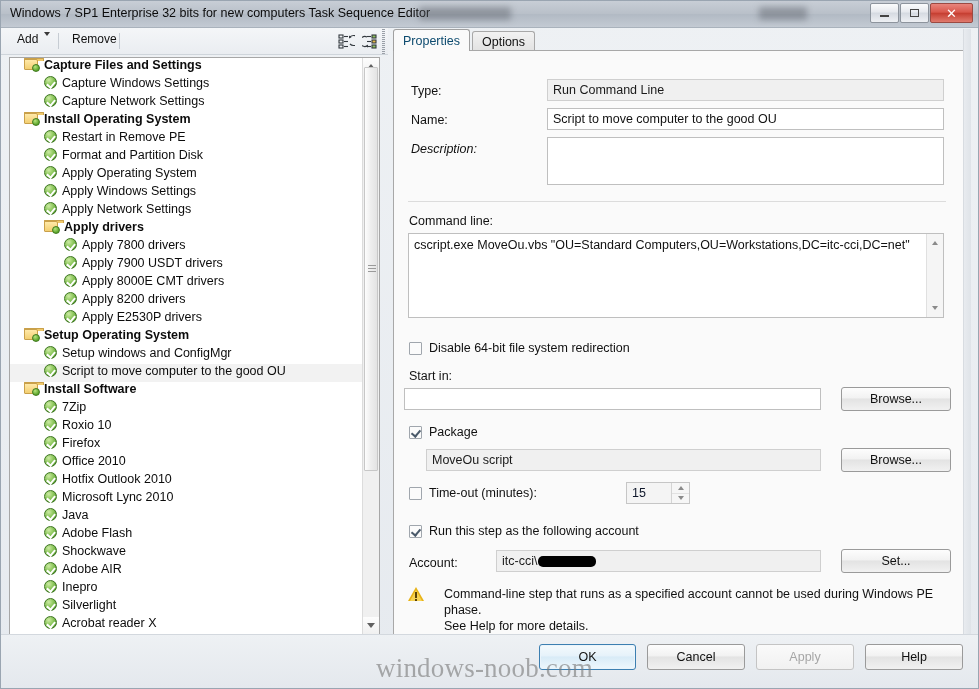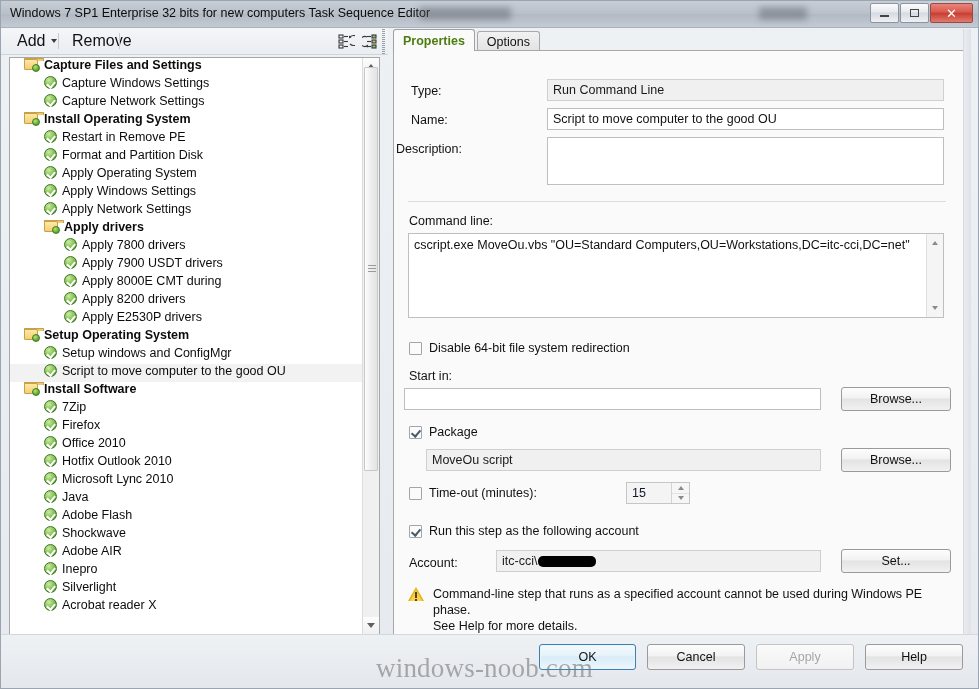--- a/index.html
+++ b/index.html
@@ -59,22 +59,22 @@
 
   
   .toolbar{
     position:absolute;left:0;top:27px;width:387px;height:27px;
     background:linear-gradient(180deg,#f4f6f8 0%,#eaedf1 100%);
     border-bottom:1px solid #cfd5db;
     box-sizing:border-box;
   }
   .tb-btn{
     position:absolute;top:3px;height:20px;
-    display:flex;align-items:center;padding:0 7px;
-    font-size:16px;color:#111;border:1px solid transparent;border-radius:2px;
+    display:flex;align-items:flex-start;padding:0 7px;
+    font-size:12px;color:#111;border:1px solid transparent;border-radius:2px;
     box-sizing:border-box;cursor:default;white-space:nowrap;
   }
   .tb-btn .caret{
     margin-left:6px;width:0;height:0;
     border-left:3.5px solid transparent;border-right:3.5px solid transparent;
     border-top:4px solid #3a3a3a;
   }
   .tb-sep{position:absolute;top:5px;width:1px;height:16px;background:#c6ccd3;}
   .tb-icon{
     position:absolute;top:5px;width:17px;height:17px;
@@ -162,21 +162,21 @@
   .tabs{position:absolute;left:0;top:0;height:22px;display:flex;align-items:flex-end;}
   .tab{
     height:20px;padding:0 9px;display:flex;align-items:center;
     font-size:12.5px;color:#111;
     border:1px solid #a8a8a8;border-bottom:none;
     background:linear-gradient(180deg,#f2f2f2,#e2e2e2);
     border-radius:3px 3px 0 0;margin-right:2px;box-sizing:border-box;
   }
   .tab.active{
     height:22px;background:#fafafa;border-color:#a0a0a0;
-    font-weight:bold;color:#4d7c0f;position:relative;z-index:2;
+    font-weight:normal;color:#0c4a6e;position:relative;z-index:2;
   }
   .tabbody{
     position:absolute;left:0;top:21px;right:0;bottom:0;
     background:#fafafa;border:1px solid #a8a8a8;box-sizing:border-box;padding-left:16px;
   }
 
   .row{position:absolute;display:flex;align-items:center;}
   .flabel{font-size:12.5px;color:#111;}
   .fld{
     box-sizing:border-box;height:22px;
@@ -258,21 +258,21 @@
   }
   .warn-ico .t2{
     position:absolute;left:2px;top:3px;width:0;height:0;
     border-left:6px solid transparent;border-right:6px solid transparent;
     border-bottom:11px solid #f7d354;
   }
   .warn-ico .ex{
     position:absolute;left:7px;top:5px;width:2px;height:6px;background:#5a4206;
   }
   .warn-ico .dot{position:absolute;left:7px;top:12px;width:2px;height:2px;background:#5a4206;}
-  .warn-text{margin-left:9px;font-size:12.5px;color:#111;line-height:16px;}
+  .warn-text{margin-left:20px;font-size:12.5px;color:#111;line-height:16px;}
 
   
   .bottombar{
     position:absolute;left:0;right:0;bottom:0;height:54px;
     background:linear-gradient(180deg,#eef1f4,#e4e8ed);
     border-top:1px solid #d3d8de;box-sizing:border-box;margin-top:12px;
   }
   .watermark{
     position:absolute;left:375px;top:652px;
     font-size:27px;color:#7b7b7b;opacity:.62;
@@ -407,21 +407,21 @@
         <div class="node lvl3">
           <span class="ico-check"></span>
           <span class="lbl">Apply 7800 drivers</span>
         </div>
         <div class="node lvl3">
           <span class="ico-check"></span>
           <span class="lbl">Apply 7900 USDT drivers</span>
         </div>
         <div class="node lvl3">
           <span class="ico-check"></span>
-          <span class="lbl">Apply 8000E CMT during</span>
+          <span class="lbl">Apply 8000E CMT drivers</span>
         </div>
         <div class="node lvl3">
           <span class="ico-check"></span>
           <span class="lbl">Apply 8200 drivers</span>
         </div>
         <div class="node lvl3">
           <span class="ico-check"></span>
           <span class="lbl">Apply E2530P drivers</span>
         </div>
         <div class="node lvl1 grp">
@@ -447,20 +447,24 @@
             <span class="badge"></span>
           </span>
           <span class="lbl">Install Software</span>
         </div>
         <div class="node lvl2">
           <span class="ico-check"></span>
           <span class="lbl">7Zip</span>
         </div>
         <div class="node lvl2">
           <span class="ico-check"></span>
+          <span class="lbl">Roxio 10</span>
+        </div>
+        <div class="node lvl2">
+          <span class="ico-check"></span>
           <span class="lbl">Firefox</span>
         </div>
         <div class="node lvl2">
           <span class="ico-check"></span>
           <span class="lbl">Office 2010</span>
         </div>
         <div class="node lvl2">
           <span class="ico-check"></span>
           <span class="lbl">Hotfix Outlook 2010</span>
         </div>
@@ -527,21 +531,21 @@
       <div class="row" style="left:17px;top:33px;">
         <span class="flabel">Type:</span>
       </div>
       <div class="fld ro" style="position:absolute;left:153px;top:28px;width:397px;">Run Command Line</div>
 
       <div class="row" style="left:17px;top:62px;">
         <span class="flabel">Name:</span>
       </div>
       <div class="fld" style="position:absolute;left:153px;top:57px;width:397px;">Script to move computer to the good OU</div>
 
-      <div class="row" style="left:2px;top:91px;">
+      <div class="row" style="left:17px;top:91px;font-style:italic;">
         <span class="flabel">Description:</span>
       </div>
       <div class="fld multiline" style="position:absolute;left:153px;top:86px;width:397px;height:48px;"></div>
 
       <div class="hr" style="left:14px;top:150px;width:538px;"></div>
 
       <div class="row" style="left:15px;top:163px;">
         <span class="flabel">Command line:</span>
       </div>
       <div class="cmdbox" style="left:14px;top:182px;width:536px;height:85px;">

